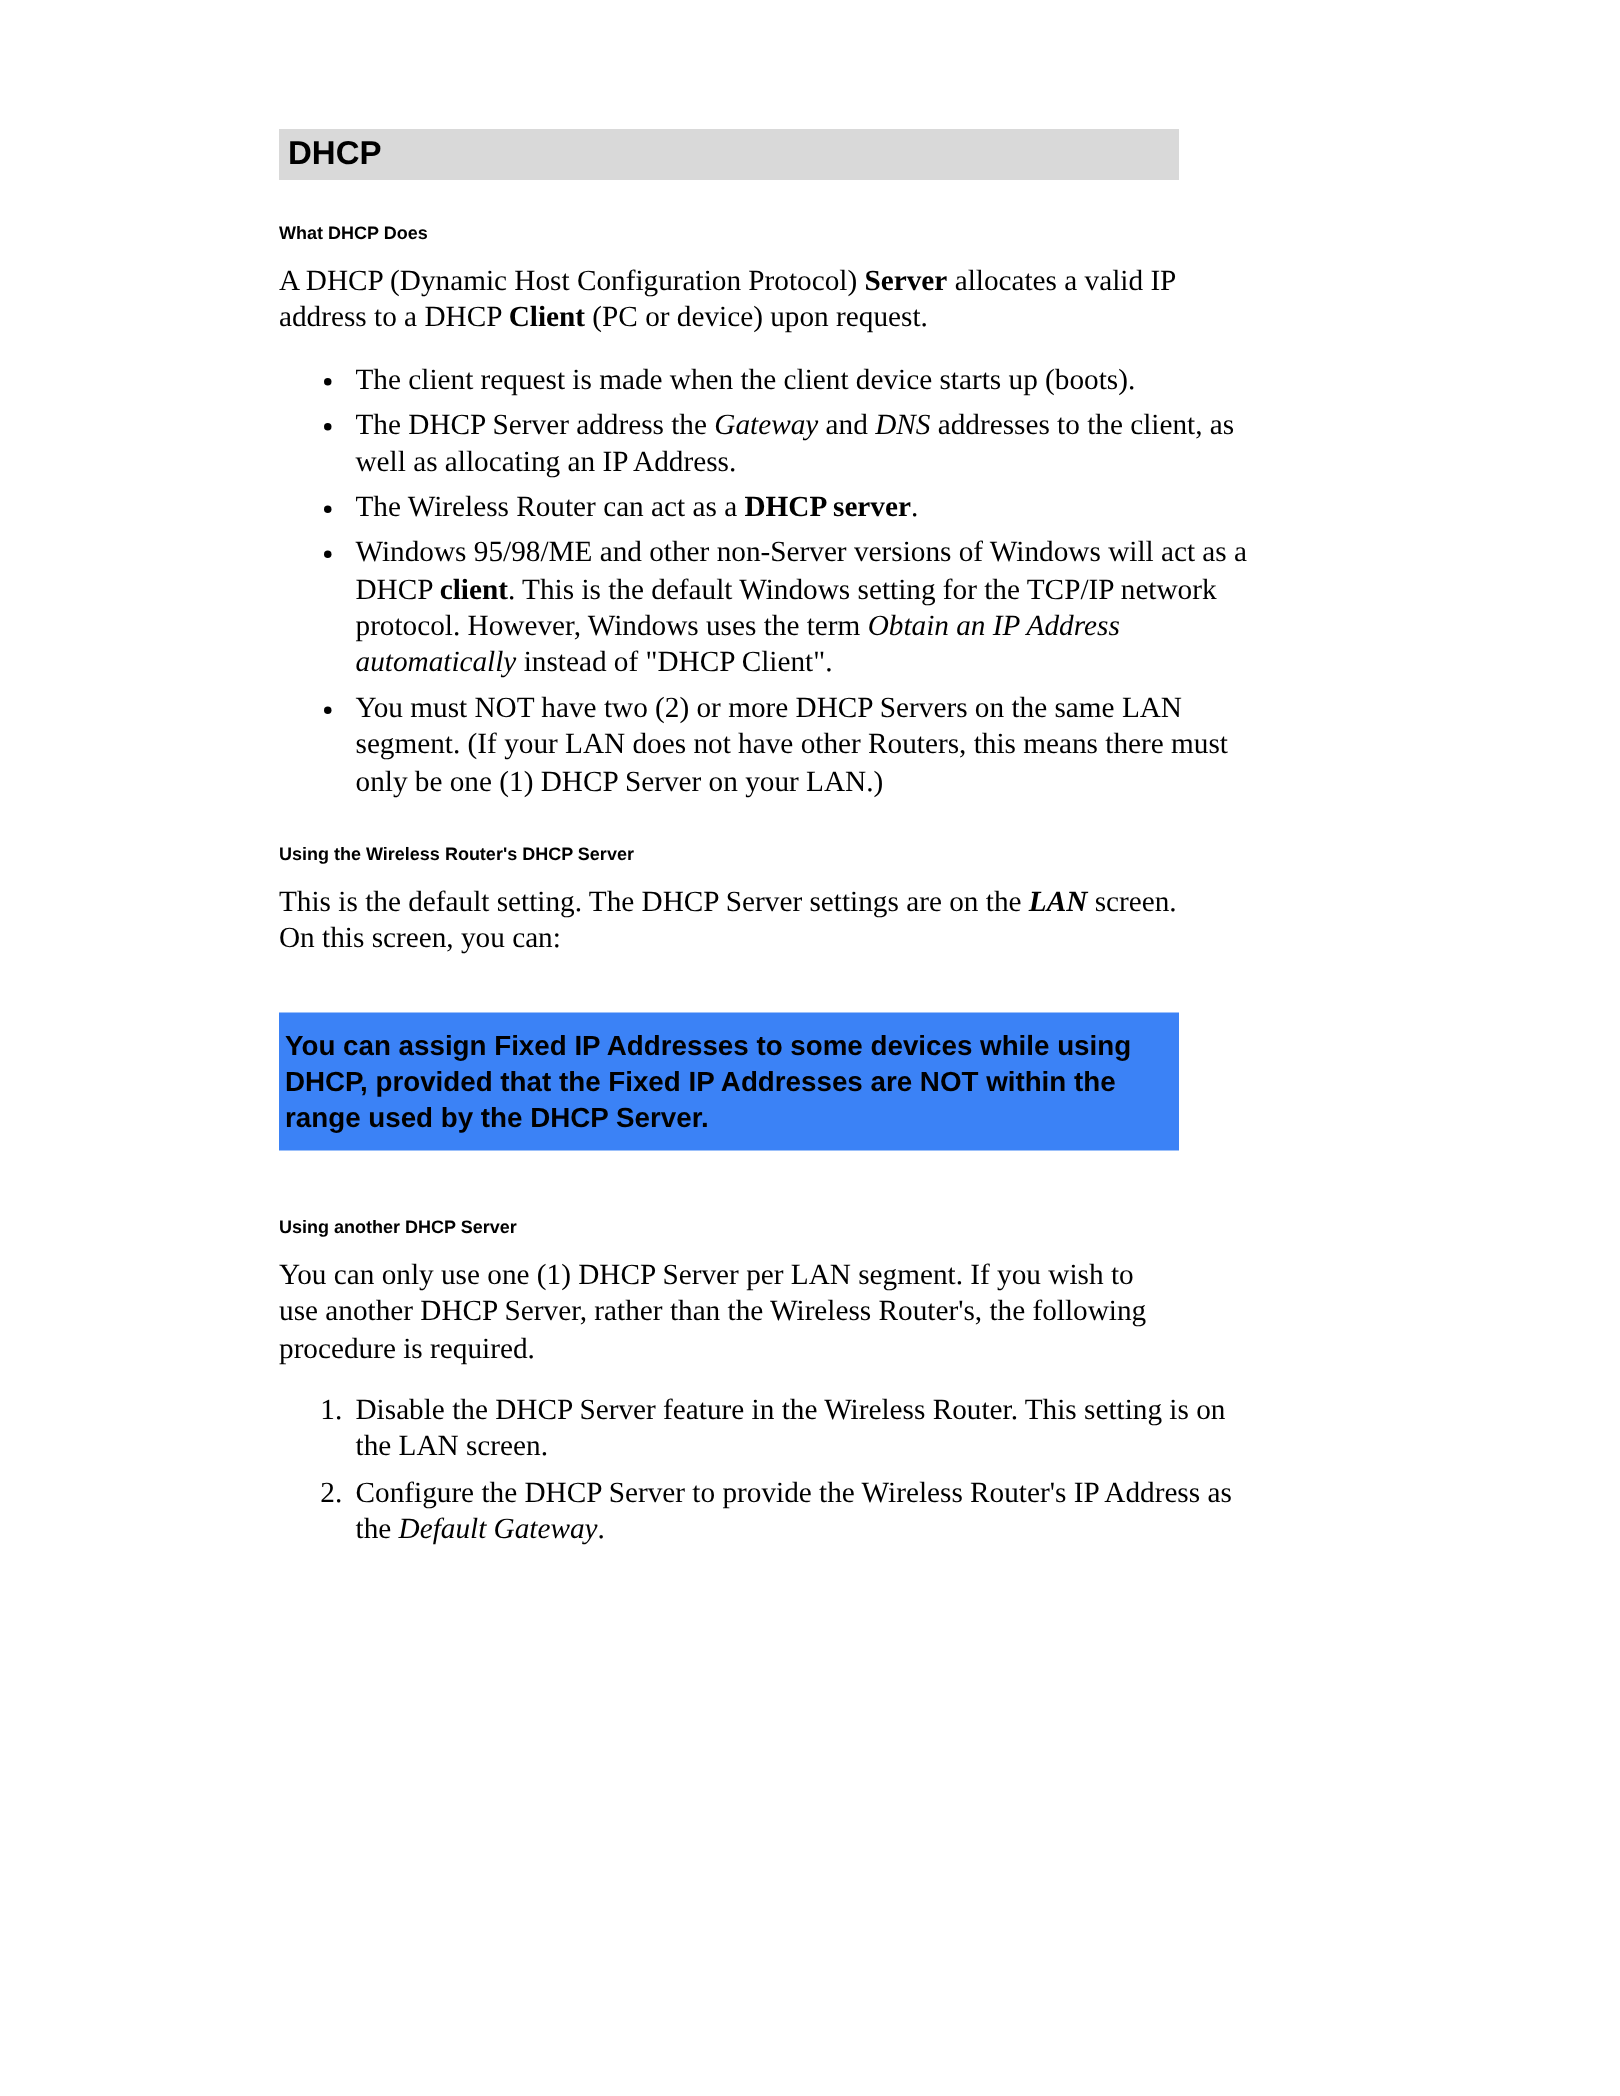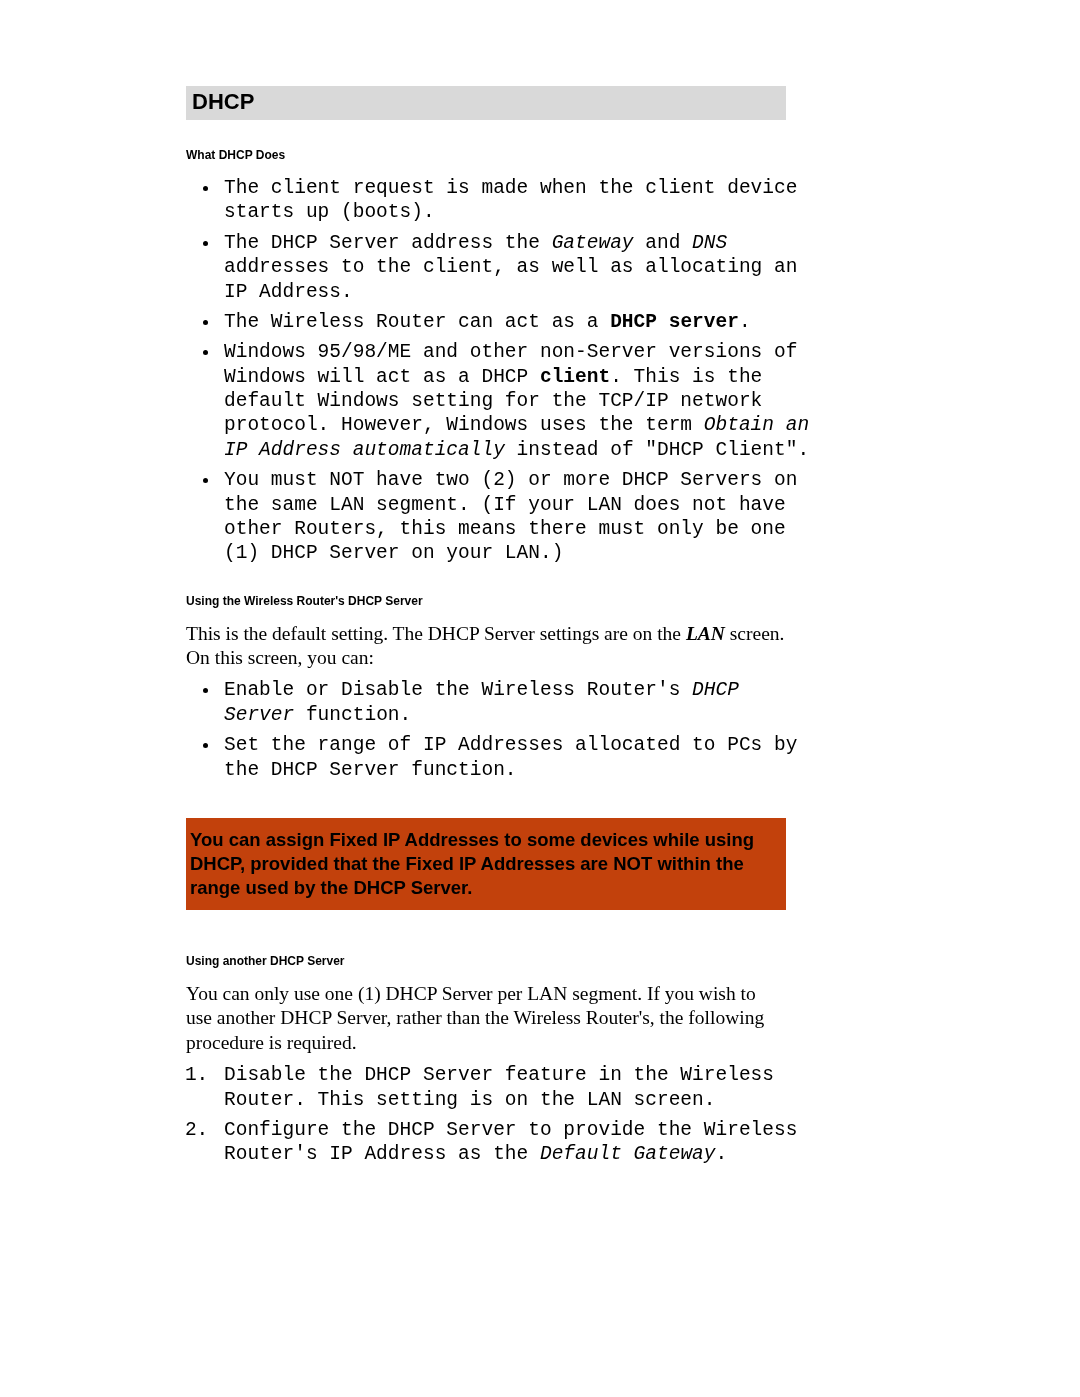--- a/index.html
+++ b/index.html
@@ -32,23 +32,22 @@
     margin-top: 28px;
     margin-bottom: 14px;
   }
   .body-text, ul.bullets, ol.numbered {
     font-size: 19.5px;
     line-height: 1.25;
     width: 600px;
   }
   .body-text { margin: 0 0 8px 0; }
   ul.bullets, ol.numbered {
-    margin: 4px;
+    margin: 17px;
     padding-left: 30px;
-    font-family: Liberation Mono, monospace;
   }
   ul.bullets li, ol.numbered li {
     padding-left: 4px;
     margin-bottom: 6px;
   }
   ul.bullets li { list-style-type: disc; }
   .note-row {
     display: flex;
     align-items: center;
     margin-top: 36px;
@@ -62,40 +61,43 @@
     padding-left: 44px;
     padding-right: 12px;
   }
   .note-icon-cell svg { display: block; margin: 0 auto 2px auto; }
   .note-label {
     font-family: Arial, Helvetica, sans-serif;
     font-weight: bold;
     font-size: 18px;
   }
   .note-box {
-    background: #c2410c;
+    background: #3b82f6;
     font-family: Arial, Helvetica, sans-serif;
     font-weight: bold;
     font-size: 18.5px;
     line-height: 1.3;
     padding: 10px 12px 10px 4px;
     flex: 1 1 auto;
   }
   b { font-weight: bold; }
   i { font-style: italic; }
 </style>
 </head>
 <body>
 
 <div class="page">
 
   <div class="section-title-bar">DHCP</div>
 
   <div class="subheading">What DHCP Does</div>
 
+  <p class="body-text">
+    <span>A DHCP (Dynamic Host Configuration Protocol) </span><b>Server</b><span> allocates a valid IP address to a DHCP </span><b>Client</b><span> (PC or device) upon request.</span>
+  </p>
 
   <ul class="bullets">
     <li><span>The client request is made when the client device starts up (boots).</span></li>
     <li>
       <span>The DHCP Server address the </span><i>Gateway</i><span> and </span><i>DNS</i><span> addresses to the client, as well as allocating an IP Address.</span>
     </li>
     <li>
       <span>The Wireless Router can act as a </span><b>DHCP server</b><span>.</span>
     </li>
     <li>
@@ -103,26 +105,20 @@
     </li>
     <li><span>You must NOT have two (2) or more DHCP Servers on the same LAN segment. (If your LAN does not have other Routers, this means there must only be one (1) DHCP Server on your LAN.)</span></li>
   </ul>
 
   <div class="subheading">Using the Wireless Router's DHCP Server</div>
 
   <p class="body-text">
     <span>This is the default setting. The DHCP Server settings are on the </span><b><i>LAN</i></b><span> screen. On this screen, you can:</span>
   </p>
 
-  <ul class="bullets">
-    <li>
-      <span>Enable or Disable the Wireless Router's </span><i>DHCP Server</i><span> function.</span>
-    </li>
-    <li><span>Set the range of IP Addresses allocated to PCs by the DHCP Server function.</span></li>
-  </ul>
 
   <div class="note-row">
     <div class="note-box">You can assign Fixed IP Addresses to some devices while using DHCP, provided that the Fixed IP Addresses are NOT within the range used by the DHCP Server.</div>
   </div>
 
   <div class="subheading" style="margin-top:44px;">Using another DHCP Server</div>
 
   <p class="body-text">You can only use one (1) DHCP Server per LAN segment. If you wish to use another DHCP Server, rather than the Wireless Router's, the following procedure is required.</p>
 
   <ol class="numbered">

